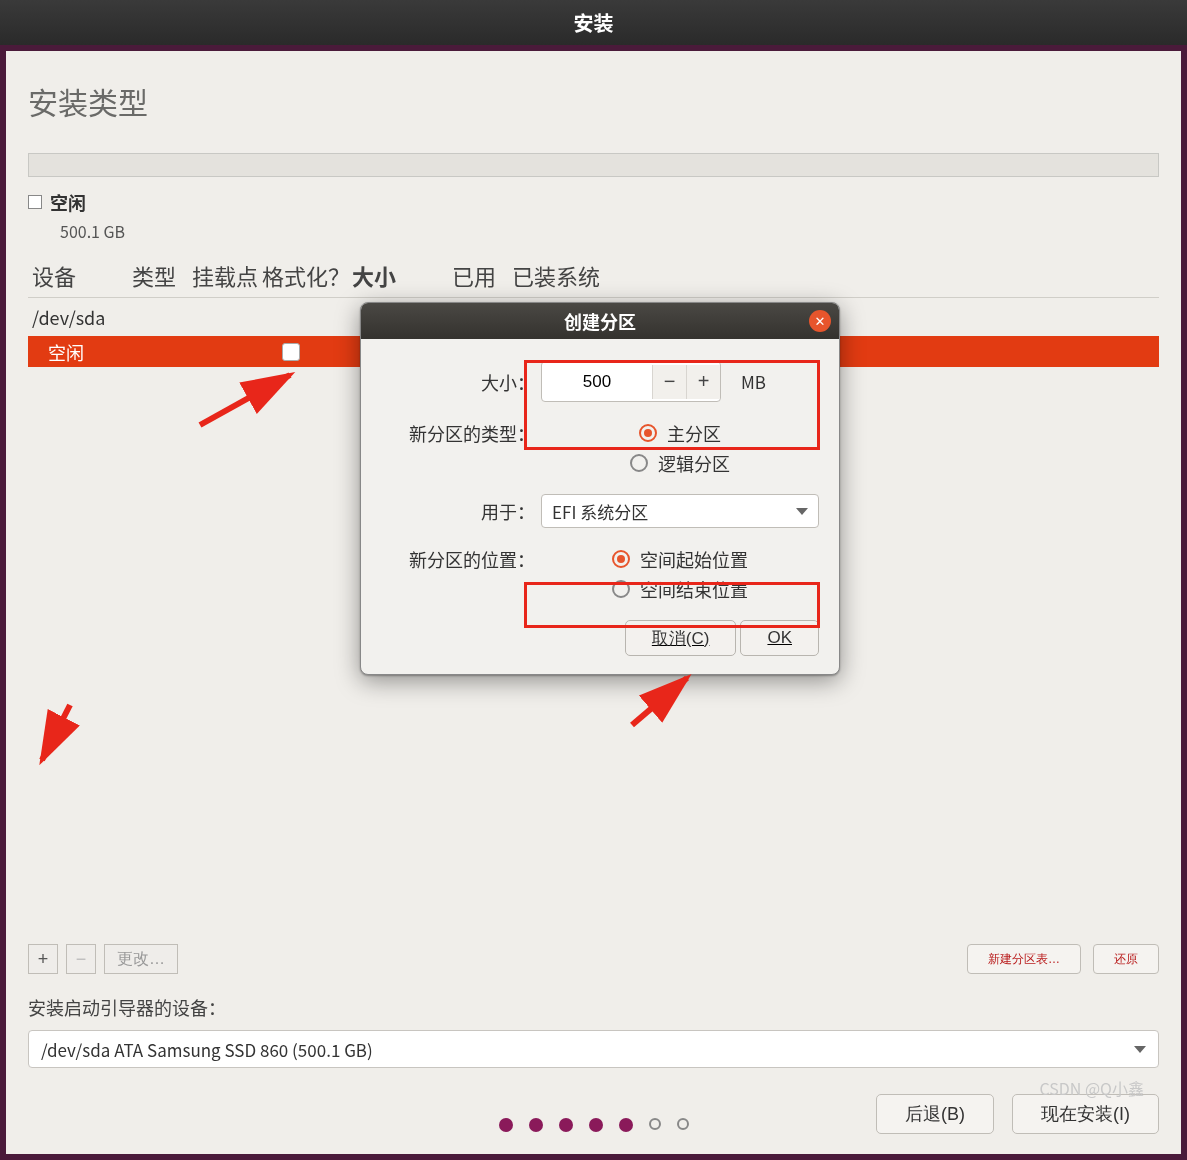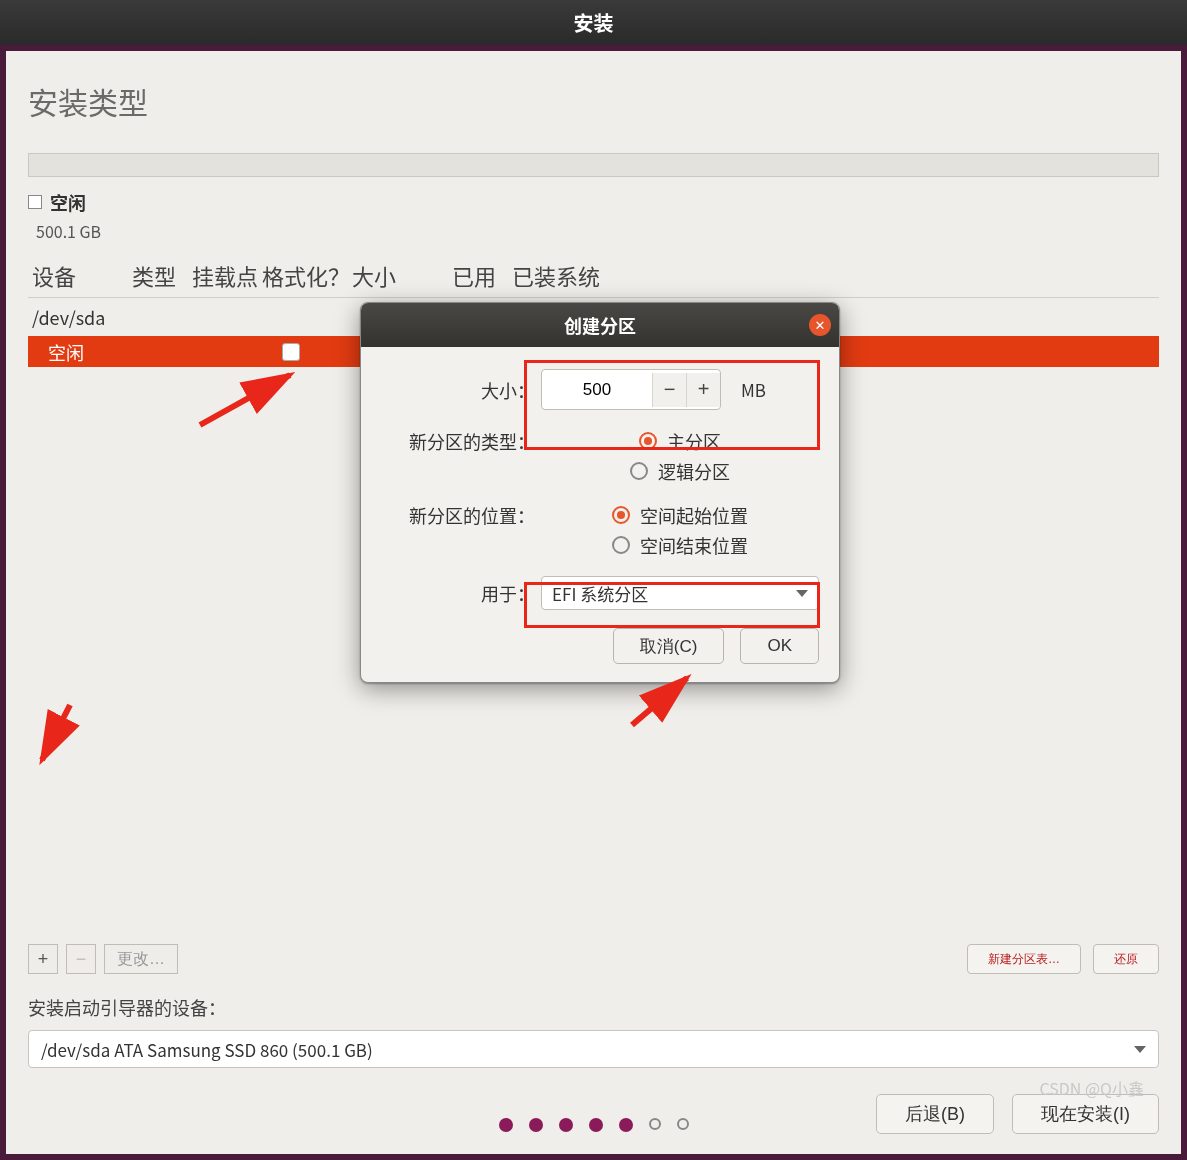--- a/index.html
+++ b/index.html
@@ -42,33 +42,33 @@
 .usage-bar {
   height: 24px;
   background: #fff;
   border: 1px solid #c8c8c4;
   margin-bottom: 12px;
 }
 .usage-bar-inner { height: 100%; background: #e4e2dd; }
 .legend { display: flex; align-items: center; gap: 8px; margin-bottom: 4px; }
 .legend-box { width: 14px; height: 14px; border: 1px solid #888; background: #fff; }
 .legend-text { font-size: 18px; font-weight: bold; color: #333; }
-.legend-sub { font-size: 16px; color: #555; margin-left: 8px; margin-bottom: 10px;}
+.legend-sub { font-size: 16px; color: #555; margin-left: 32px; margin-bottom: 10px;}
 .table-header {
   display: flex;
   color: #444;
   font-size: 22px;
   padding: 6px 4px;
   border-bottom: 1px solid #d0cec8;
 }
 .th1 { width: 100px; }
 .th2 { width: 60px; }
 .th3 { width: 70px; }
 .th4 { width: 90px; }
-.th5 { width: 100px; }
+.th5 { width: 100px; font-weight: bold; }
 .th6 { width: 60px; }
 .th7 { flex: 1; }
 .row { display: flex; align-items: center; font-size: 18px; padding: 6px 4px; }
 .row-sda { color: #333; border-bottom: 1px solid #e23b12; }
 .row-free {
   background: #e23b12;
   color: #fff;
   height: 30px;
 }
 .row-free .th4 { display: flex; align-items: center; padding-left: 20px; }
@@ -114,21 +114,21 @@
   background: #f2f1ee;
   border: 1px solid #888;
   border-radius: 8px;
   box-shadow: 0 6px 24px rgba(0,0,0,0.4), 0 1px 2px rgba(0,0,0,0.3);
   overflow: hidden;
 }
 .modal-titlebar {
   background: linear-gradient(#4a4844, #34322e);
   color: #fff;
   display: flex; align-items: center; justify-content: center;
-  height: 44px; position: relative; font-size: 18px; font-weight: bold;
+  height: 36px; position: relative; font-size: 18px; font-weight: bold;
 }
 .close-btn {
   position: absolute; right: 8px; top: 50%; transform: translateY(-50%);
   width: 22px; height: 22px; border-radius: 50%; background: #e7552c;
   display: flex; align-items: center; justify-content: center; color: #fff; font-size: 13px;
   cursor: pointer; border: none;
 }
 .modal-body { padding: 22px 20px 18px; }
 .field { display: flex; align-items: center; margin-bottom: 18px; }
 .field-label { width: 160px; text-align: right; font-size: 18px; color: #333; padding-right: 6px;}
@@ -143,21 +143,21 @@
 .radio-line { display: flex; align-items: center; gap: 10px; font-size: 18px; color: #333; cursor: pointer;}
 .radio { width: 18px; height: 18px; border-radius: 50%; border: 2px solid #888; display: inline-flex; align-items: center; justify-content: center;}
 .radio.checked { border-color: #e7552c;}
 .radio.checked::after { content: ''; width: 8px; height: 8px; border-radius: 50%; background: #e7552c;}
 .radio-stack { display: flex; flex-direction: column; gap: 4px; }
 .select-box {
   height: 34px; flex: 1; border: 1px solid #c0bdb7; background: #fff; border-radius: 4px;
   display: flex; align-items: center; justify-content: space-between; padding: 0 10px;
   font-size: 17px; color: #333; cursor: pointer;
 }
-.modal-footer { display: flex; justify-content: flex-end; gap: 16px; margin-top: 14px;}
+.modal-footer { display: flex; justify-content: flex-end; gap: 4px; margin-top: 14px; text-decoration: underline;}
 .modal-btn { height: 36px; padding: 0 26px; border: 1px solid #b8b5af; background: #f3f1ee; border-radius: 5px; font-size: 17px; color: #333; cursor: pointer;}
 
 
 .hl { position: absolute; border: 3px solid #e8261a; pointer-events: none; }
 .arrow { position: absolute; pointer-events: none; }
 .arrow svg { width: 100%; height: 100%; }
 
 .watermark { position: absolute; bottom: 60px; right: 43px; color: #c8c8c8; font-size: 16px;}
 </style>
 </head>
@@ -264,40 +264,40 @@
           <span class="radio checked"></span>
           <span>主分区</span>
         </div>
         <div class="radio-line">
           <span class="radio"></span>
           <span>逻辑分区</span>
         </div>
       </div>
     </div>
 
+    <div class="field">
+      <div class="field-label">用于：</div>
+      <div class="field-control">
+        <div class="select-box">
+          <span>EFI 系统分区</span>
+          <span class="caret-down"></span>
+        </div>
+      </div>
+    </div>
+
     <div class="field" style="align-items:flex-start">
       <div class="field-label">新分区的位置：</div>
       <div class="field-control radio-stack">
         <div class="radio-line">
           <span class="radio checked"></span>
           <span>空间起始位置</span>
         </div>
         <div class="radio-line">
           <span class="radio"></span>
           <span>空间结束位置</span>
-        </div>
-      </div>
-    </div>
-
-    <div class="field">
-      <div class="field-label">用于：</div>
-      <div class="field-control">
-        <div class="select-box">
-          <span>EFI 系统分区</span>
-          <span class="caret-down"></span>
         </div>
       </div>
     </div>
 
     <div class="modal-footer">
       <button class="modal-btn">取消(C)</button>
       <button class="modal-btn">OK</button>
     </div>
   </div>
 </div>

